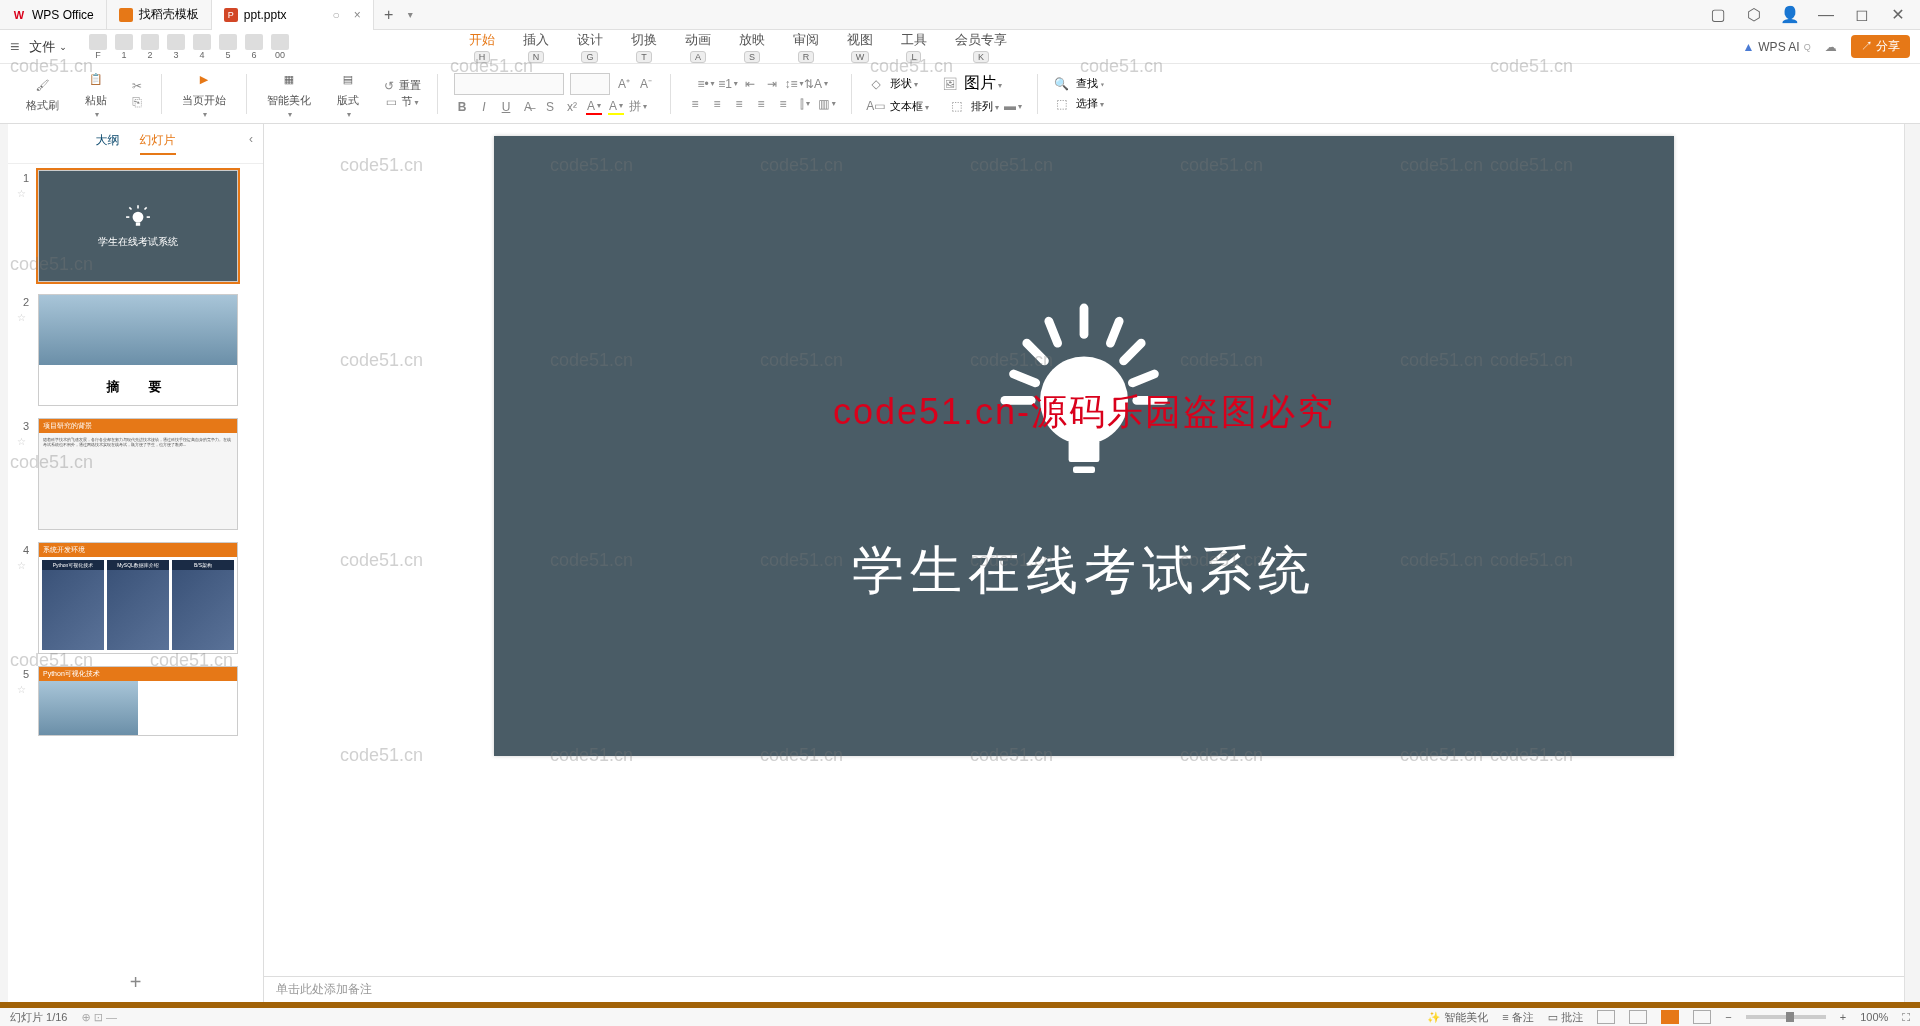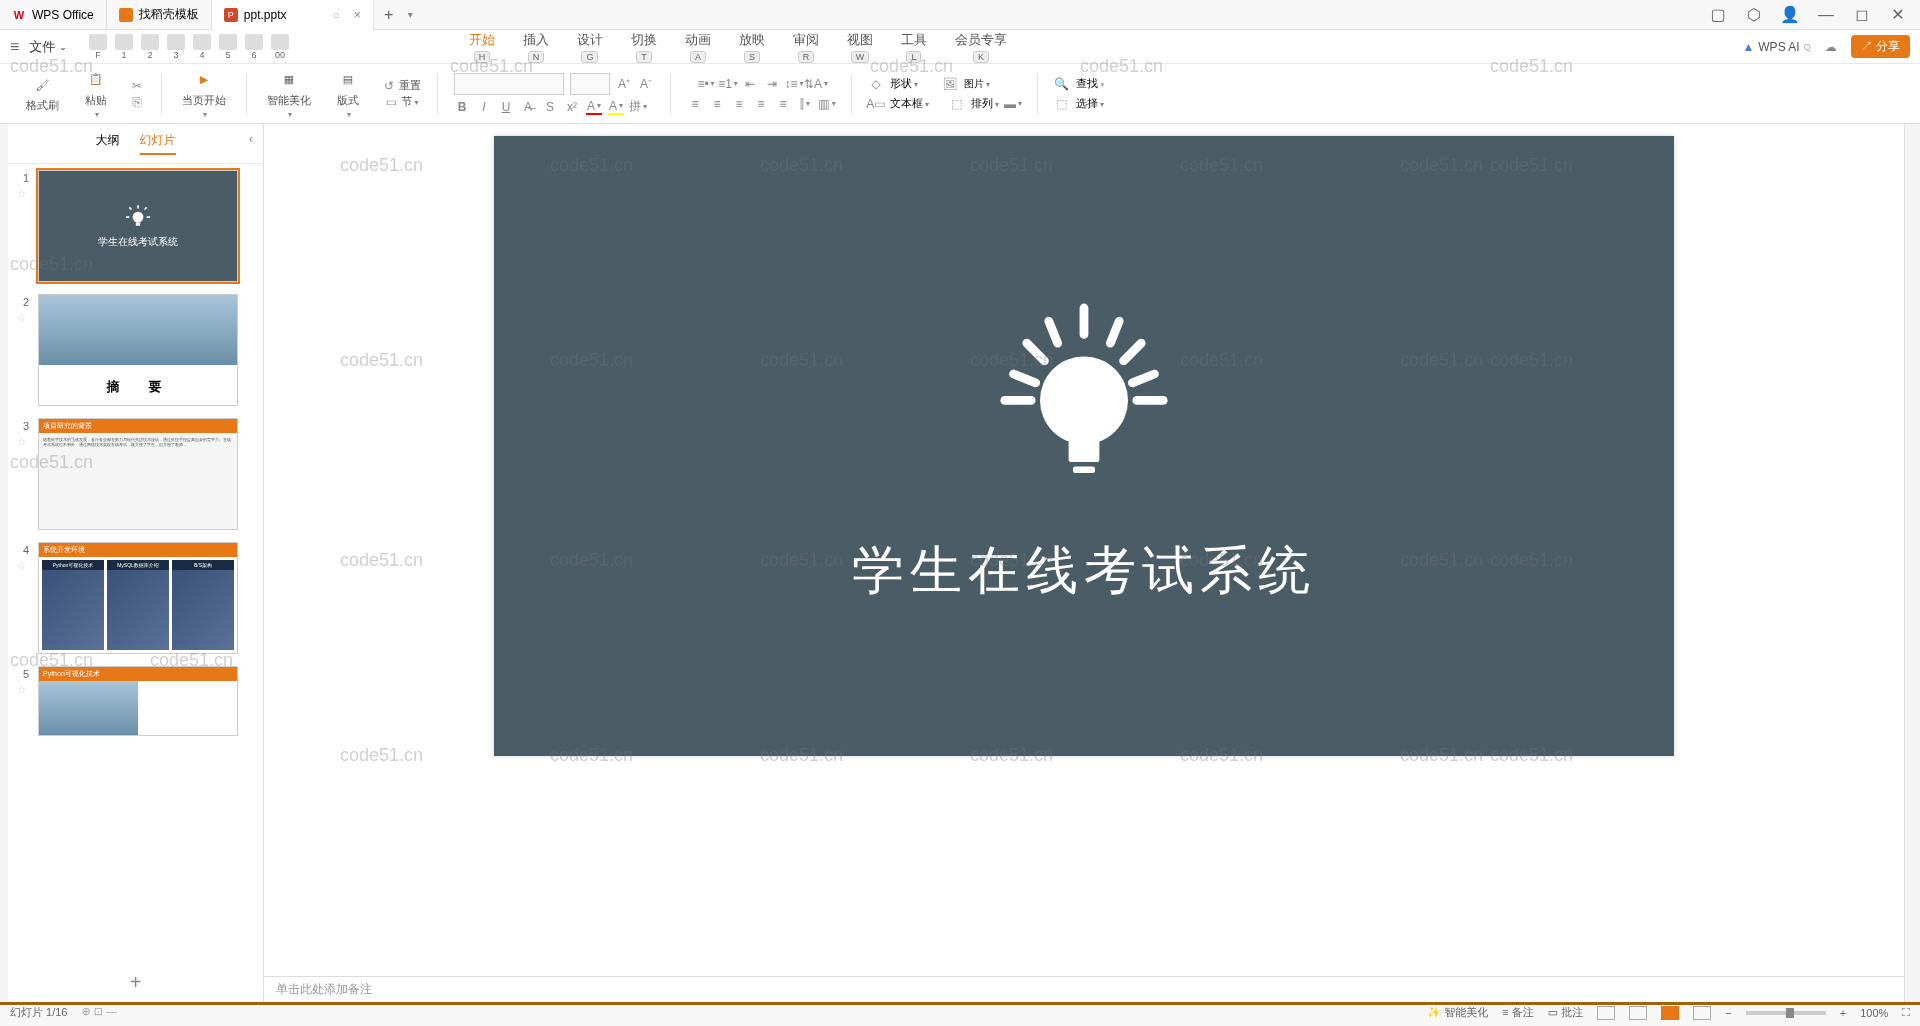--- a/index.html
+++ b/index.html
@@ -45,21 +45,21 @@
 .fmt-row { display: flex; gap: 6px; align-items: center; }
 .fmt-row .small-icon { cursor: pointer; }
 
 
 .body { display: flex; height: calc(1026px - 30px - 34px - 60px - 24px); }
 .side-rail { width: 8px; background: #f4f4f4; }
 
 
 .slide-panel { width: 256px; border-right: 1px solid #ddd; background: #fff; display: flex; flex-direction: column; }
 .panel-tabs { display: flex; justify-content: center; gap: 20px; font-size: 12px; padding: 8px 0; border-bottom: 1px solid #eee; position: relative; }
-.panel-tab { color: #000000; cursor: pointer; padding-bottom: 4px; }
+.panel-tab { color: #0c4a6e; cursor: pointer; padding-bottom: 4px; }
 .panel-tab.active { color: #e67817; border-bottom: 2px solid #e67817; }
 .panel-collapse { position: absolute; right: 10px; top: 8px; color: #888; font-size: 12px; cursor: pointer; }
 .thumbs { flex: 1; overflow-y: auto; padding: 6px 8px 6px 4px; }
 .thumb-row { display: flex; gap: 6px; margin-bottom: 12px; align-items: flex-start; }
 .thumb-num { width: 14px; font-size: 11px; color: #666; text-align: right; padding-top: 2px; }
 .thumb-star { width: 10px; font-size: 10px; color: #ccc; }
 .thumb-col { display: flex; flex-direction: column; align-items: center; gap: 4px; width: 20px; }
 .thumb { width: 200px; height: 112px; border: 1px solid #ccc; background: #fff; position: relative; overflow: hidden; cursor: pointer; }
 .thumb.selected { outline: 2px solid #e67817; }
 .thumb1 { background: #4a5c66; display: flex; flex-direction: column; align-items: center; justify-content: center; color: #fff; }
@@ -86,21 +86,21 @@
 .slide { width: 1180px; height: 620px; background: #4a5c66; position: relative; box-shadow: 0 0 4px rgba(0,0,0,0.2); display: flex; flex-direction: column; align-items: center; justify-content: center; }
 .slide-title { color: #fff; font-size: 52px; letter-spacing: 6px; margin-top: 30px; }
 .overlay-text { position: absolute; top: 252px; color: #d9001b; font-size: 36px; font-weight: 500; letter-spacing: 2px; width: 100%; text-align: center; }
 .notes-bar { height: 26px; border-top: 1px solid #ddd; padding: 4px 12px; font-size: 12px; color: #999; }
 .vscroll { width: 16px; background: #f4f4f4; border-left: 1px solid #e0e0e0; }
 
 
 .wm { position: absolute; color: rgba(120,120,120,0.35); font-size: 18px; pointer-events: none; font-family: Arial; z-index: 50; }
 
 
-.statusbar { height: 24px; background: #f7f7f7; border-top: 3px solid #a16207; display: flex; align-items: flex-start; padding: 0 10px; font-size: 11px; color: #666; gap: 14px; }
+.statusbar { height: 24px; background: #f7f7f7; border-top: 6px solid #a16207; display: flex; align-items: center; padding: 0 10px; font-size: 11px; color: #666; gap: 14px; }
 .status-right { margin-left: auto; display: flex; align-items: center; gap: 14px; }
 .view-btn { width: 18px; height: 14px; border: 1px solid #aaa; cursor: pointer; }
 .view-btn.active { background: #e67817; border-color: #e67817; }
 
 svg { display: block; }
 </style>
 </head>
 <body>
 
 <div class="titlebar">
@@ -322,21 +322,21 @@
       <span class="small-icon dd">▥</span>
     </div>
   </div>
   <div class="rsep"></div>
   <div class="rgrp" style="flex-direction:column;gap:4px;align-items:flex-start;">
     <div class="rgrp-row">
       <span class="small-icon">◇</span>
       <span class="dd" style="font-size:11px;">形状</span>
       <span style="width:12px;"></span>
       <span class="small-icon">🖼</span>
-      <span class="dd" style="font-size:10px;">图片</span>
+      <span class="dd" style="font-size:16px;">图片</span>
     </div>
     <div class="rgrp-row">
       <span class="small-icon">A▭</span>
       <span class="dd" style="font-size:11px;">文本框</span>
       <span style="width:8px;"></span>
       <span class="small-icon">⬚</span>
       <span class="dd" style="font-size:11px;text-align:center;">排列</span>
       <span class="small-icon dd">▬</span>
     </div>
   </div>
@@ -457,20 +457,21 @@
           <line x1="50" y1="10" x2="50" y2="22" stroke="#fff" stroke-width="4" stroke-linecap="round"></line>
           <line x1="14" y1="52" x2="26" y2="52" stroke="#fff" stroke-width="4" stroke-linecap="round"></line>
           <line x1="74" y1="52" x2="86" y2="52" stroke="#fff" stroke-width="4" stroke-linecap="round"></line>
           <line x1="24" y1="26" x2="32" y2="34" stroke="#fff" stroke-width="4" stroke-linecap="round"></line>
           <line x1="76" y1="26" x2="68" y2="34" stroke="#fff" stroke-width="4" stroke-linecap="round"></line>
           <line x1="34" y1="16" x2="38" y2="26" stroke="#fff" stroke-width="4" stroke-linecap="round"></line>
           <line x1="66" y1="16" x2="62" y2="26" stroke="#fff" stroke-width="4" stroke-linecap="round"></line>
           <line x1="18" y1="40" x2="28" y2="44" stroke="#fff" stroke-width="4" stroke-linecap="round"></line>
           <line x1="82" y1="40" x2="72" y2="44" stroke="#fff" stroke-width="4" stroke-linecap="round"></line>
         </svg>
+        <div class="overlay-text">code51.cn-源码乐园盗图必究</div>
         <div class="slide-title">学生在线考试系统</div>
       </div>
     </div>
     <div class="notes-bar">单击此处添加备注</div>
   </div>
 
   <div class="vscroll"></div>
 </div>
 
 <div class="statusbar">

